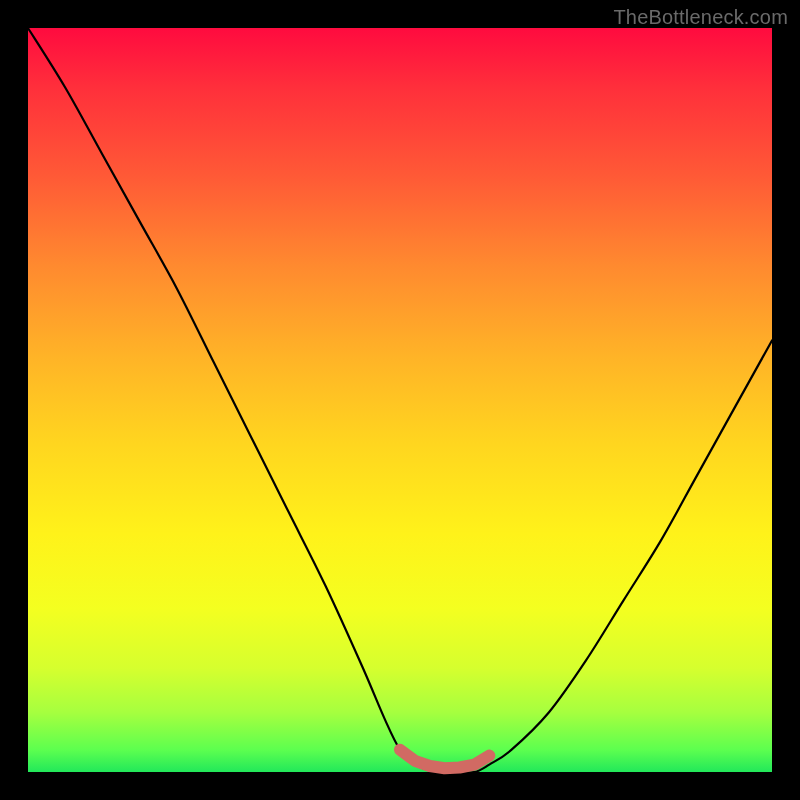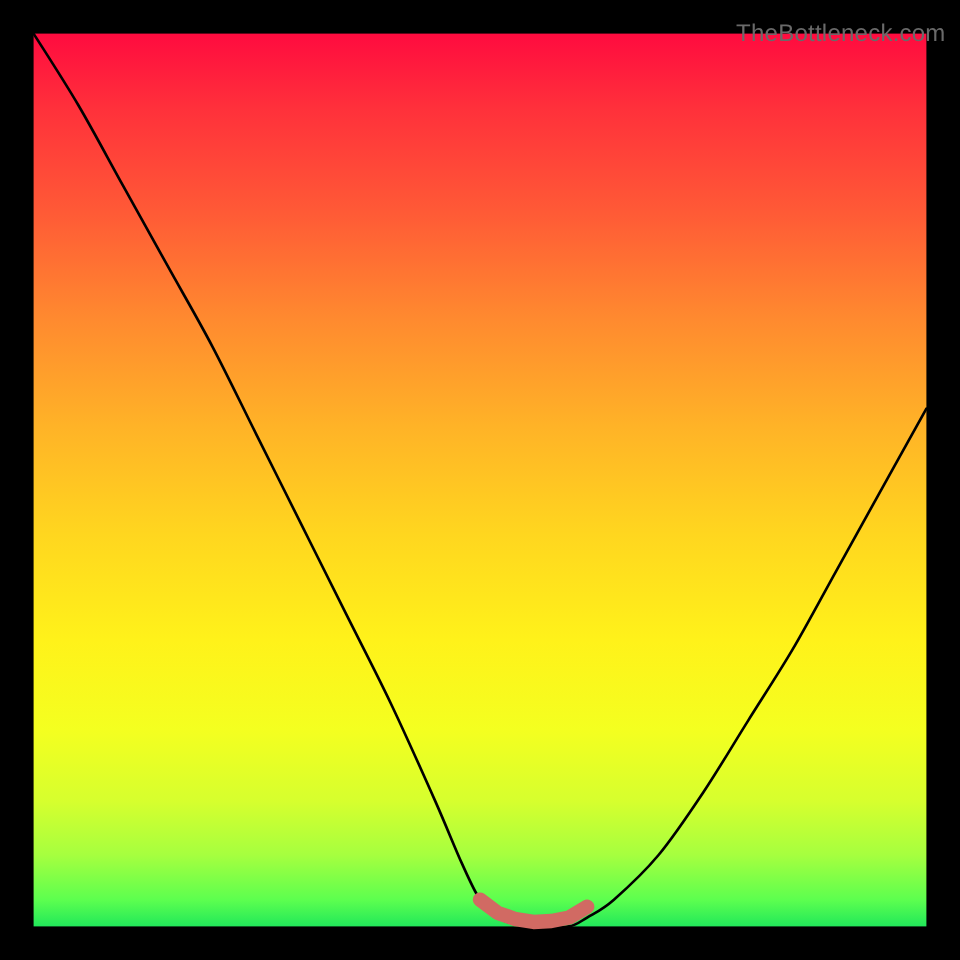--- a/index.html
+++ b/index.html
@@ -39,21 +39,20 @@
   }
   .watermark {
     position: absolute;
     top: 6px;
     right: 12px;
     color: #6a6a6a;
     font-size: 20px;
     font-weight: 500;
     letter-spacing: 0.2px;
     user-select: none;
-    margin-top: 11px;
   }
   svg.curve {
     position: absolute;
     left: 0;
     top: 0;
     width: 744px;
     height: 744px;
     overflow: visible;
   }
 </style>

